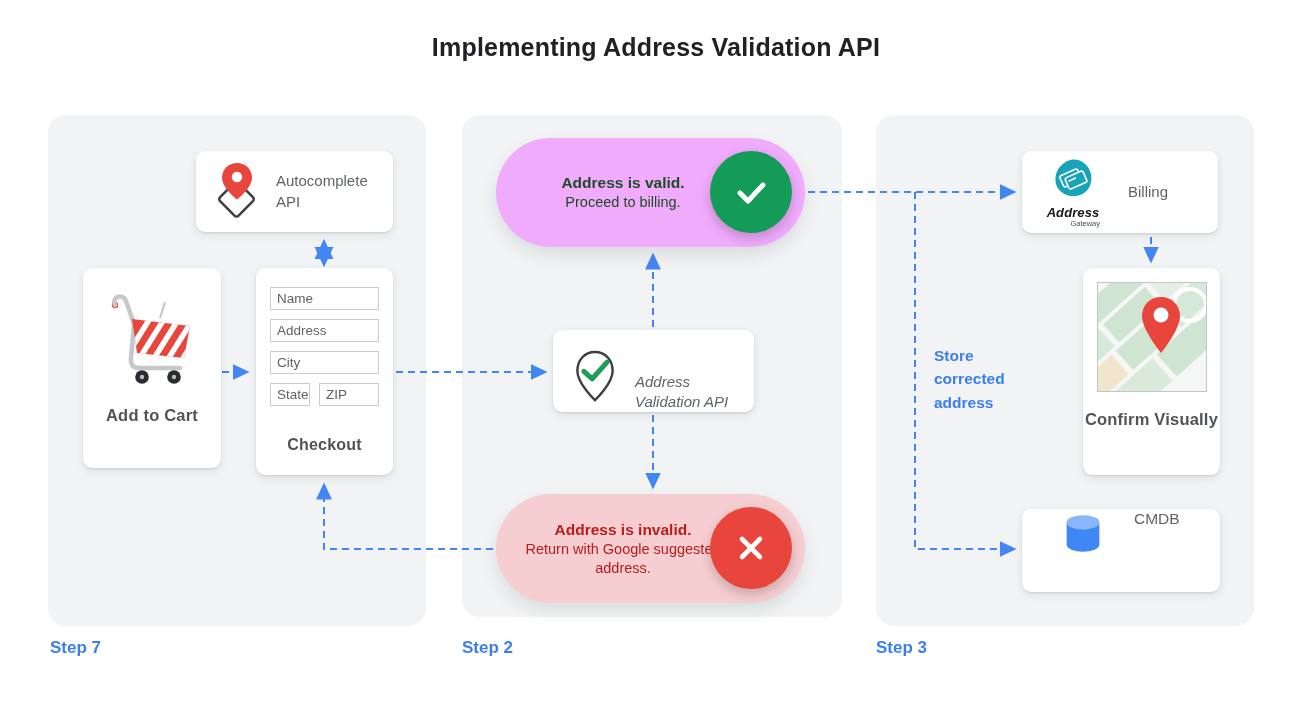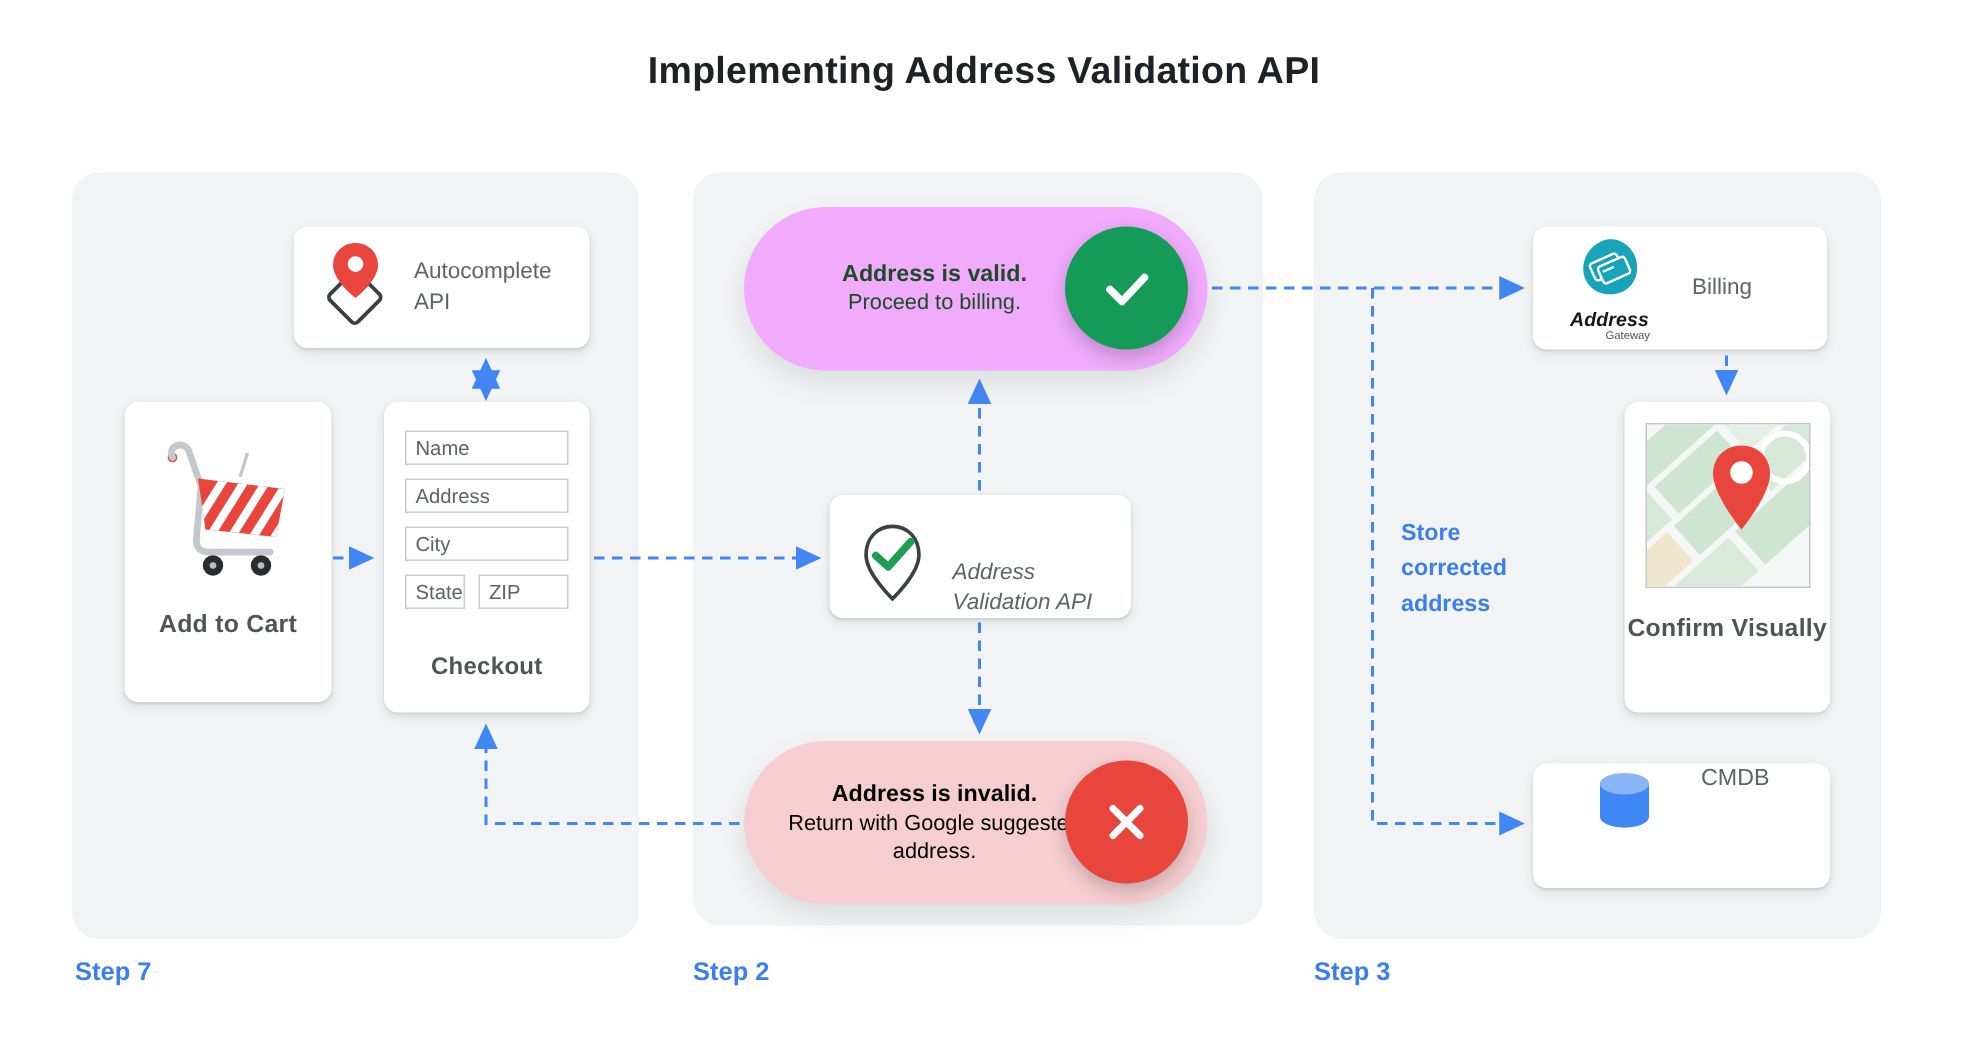--- a/index.html
+++ b/index.html
@@ -40,21 +40,21 @@
   .card-checkout .node-label { margin-top:21px; font-size:16px; }
 
   
   .pill { position:absolute; left:496px; width:309px; height:109px; border-radius:55px;
           box-shadow:0 8px 16px rgba(120,130,125,.18); }
   .pill--valid { top:138px; background:#f0abfc; }
   .pill--invalid { top:494px; background:#f6ced1; }
   .pill-text { position:absolute; left:18px; top:0; width:218px; height:100%;
                display:flex; flex-direction:column; justify-content:center; text-align:center; }
   .pill--valid .pill-text { color:#1d4b26; }
-  .pill--invalid .pill-text { color:#000000; }
+  .pill--invalid .pill-text { color:#b91c1c; }
   .pill-title { font-size:15.5px; font-weight:700; line-height:1.3; }
   .pill-sub { font-size:14.5px; line-height:1.3; }
   .pill-circle { position:absolute; right:13px; top:13px; width:82px; height:82px; border-radius:50%;
                  display:flex; align-items:center; justify-content:center;
                  box-shadow:0 5px 12px rgba(0,0,0,.20); }
   .pill-circle--green { background:#149b57; }
   .pill-circle--red { background:#e8453c; }
 
   .card-validation { left:553px; top:330px; width:201px; height:82px;
                      display:flex; align-items:flex-end; padding-left:16px;font-style:italic; }

